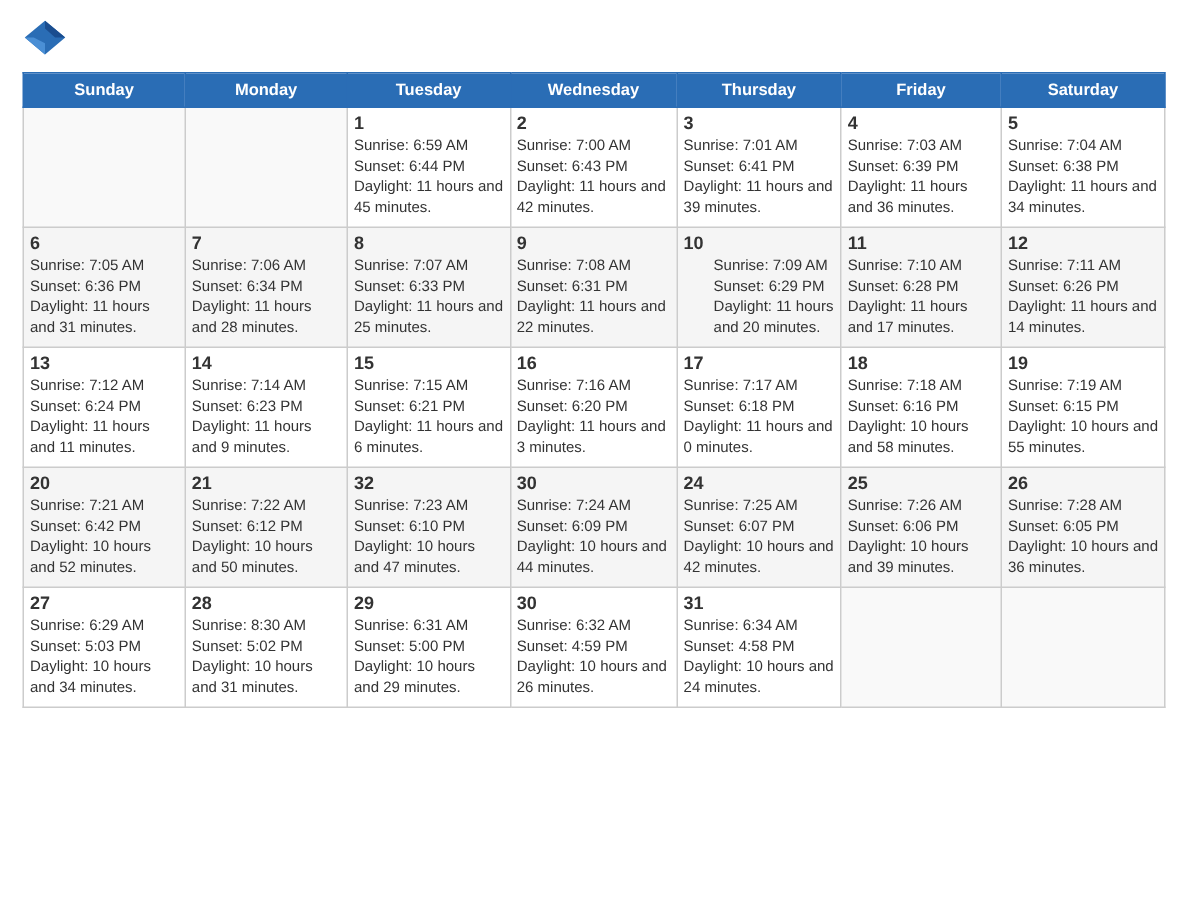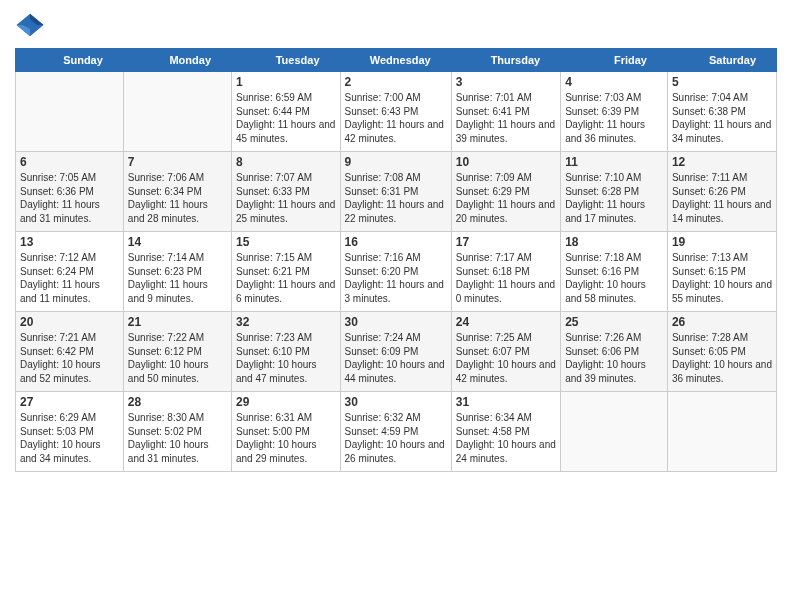--- a/index.html
+++ b/index.html
@@ -50,21 +50,21 @@
     }
     .calendar {
       width: 100%;
       border-collapse: collapse;
       font-size: 10px;
     }
     .calendar th {
       background-color: #2a6db5;
       color: white;
       padding: 5px 20px;
-      text-align: right;
+      text-align: center;
       font-size: 11px;
       border: 1px solid #2a6db5;
     }
     .calendar td {
       border: 1px solid #ccc;
       vertical-align: top;
       padding: 3px 4px;
       width: 113px;
       height: 80px;
       background: #fff;
@@ -177,21 +177,21 @@
 Daylight: 11 hours and 25 minutes.</div>
           </td>
           <td>
             <span class="day-num">9</span>
             <div class="day-info" style="white-space: pre-line;">Sunrise: 7:08 AM
 Sunset: 6:31 PM
 Daylight: 11 hours and 22 minutes.</div>
           </td>
           <td>
             <span class="day-num">10</span>
-            <div class="day-info" style="white-space: pre-line;">Sunrise: 7:09 AM
+            <div class="day-info" style="white-space: pre-line; margin-left: 20px;">Sunrise: 7:09 AM
 Sunset: 6:29 PM
 Daylight: 11 hours and 20 minutes.</div>
           </td>
           <td>
             <span class="day-num">11</span>
             <div class="day-info" style="white-space: pre-line;">Sunrise: 7:10 AM
 Sunset: 6:28 PM
 Daylight: 11 hours and 17 minutes.</div>
           </td>
           <td>
@@ -233,21 +233,21 @@
 Daylight: 11 hours and 0 minutes.</div>
           </td>
           <td>
             <span class="day-num">18</span>
             <div class="day-info" style="white-space: pre-line;">Sunrise: 7:18 AM
 Sunset: 6:16 PM
 Daylight: 10 hours and 58 minutes.</div>
           </td>
           <td>
             <span class="day-num">19</span>
-            <div class="day-info" style="white-space: pre-line;">Sunrise: 7:13 AM
+            <div class="day-info" style="white-space: pre-line;">Sunrise: 7:19 AM
 Sunset: 6:15 PM
 Daylight: 10 hours and 55 minutes.</div>
           </td>
         </tr>
         <tr class="row-alt">
           <td>
             <span class="day-num">20</span>
             <div class="day-info" style="white-space: pre-line;">Sunrise: 7:21 AM
 Sunset: 6:42 PM
 Daylight: 10 hours and 52 minutes.</div>

